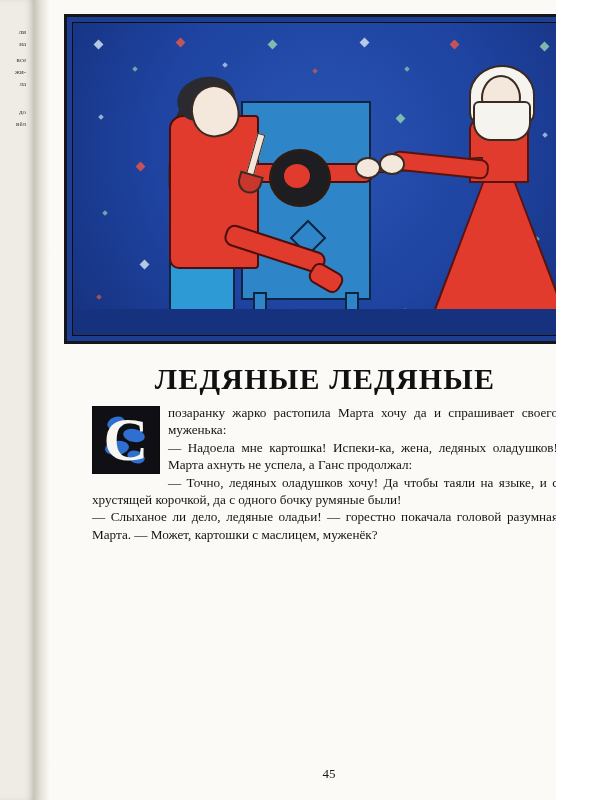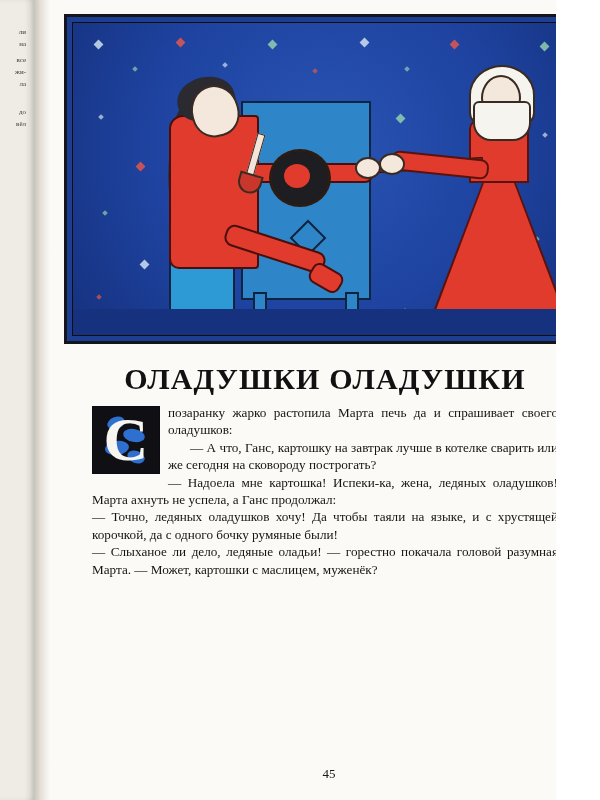--- a/index.html
+++ b/index.html
@@ -360,34 +360,33 @@
           <div class="rod"></div>
           <div class="w-arm"></div>
           <div class="w-hand"></div>
           <div class="m-hand"></div>
 
           <div class="floor-shadow"></div>
         </div>
       </div>
     </div>
 
-    <div class="title">ОЛАДУШКИ ОЛАДУШКИ</div>
+    <div class="title">ЛЕДЯНЫЕ ЛЕДЯНЫЕ</div>
 
     <div class="text-col">
 
       <div class="dropcap">
         <div class="blob b1"></div>
         <div class="blob b2"></div>
         <div class="blob b3"></div>
         <div class="blob b4"></div>
         <div class="glyph">С</div>
       </div>
 
-      <p>позаранку жарко растопила Марта печь да и спрашивает своего оладушков:</p>
-      <p class="ind">— А что, Ганс, картошку на завтрак лучше в котелке сварить или же сегодня на сковороду построгать?</p>
+      <p>позаранку жарко растопила Марта хочу да и спрашивает своего муженька:</p>
       <p>— Надоела мне картошка! Испеки-ка, жена, ледяных оладушков! Марта ахнуть не успела, а Ганс продолжал:</p>
       <p>— Точно, ледяных оладушков хочу! Да чтобы таяли на языке, и с хрустящей корочкой, да с одного бочку румяные были!</p>
       <p>— Слыханое ли дело, ледяные оладьи! — горестно покачала головой разумная Марта. — Может, картошки с маслицем, муженёк?</p>
     </div>
 
     <div class="page-number">45</div>
   </div>
 </div>
 
 </body></html>

